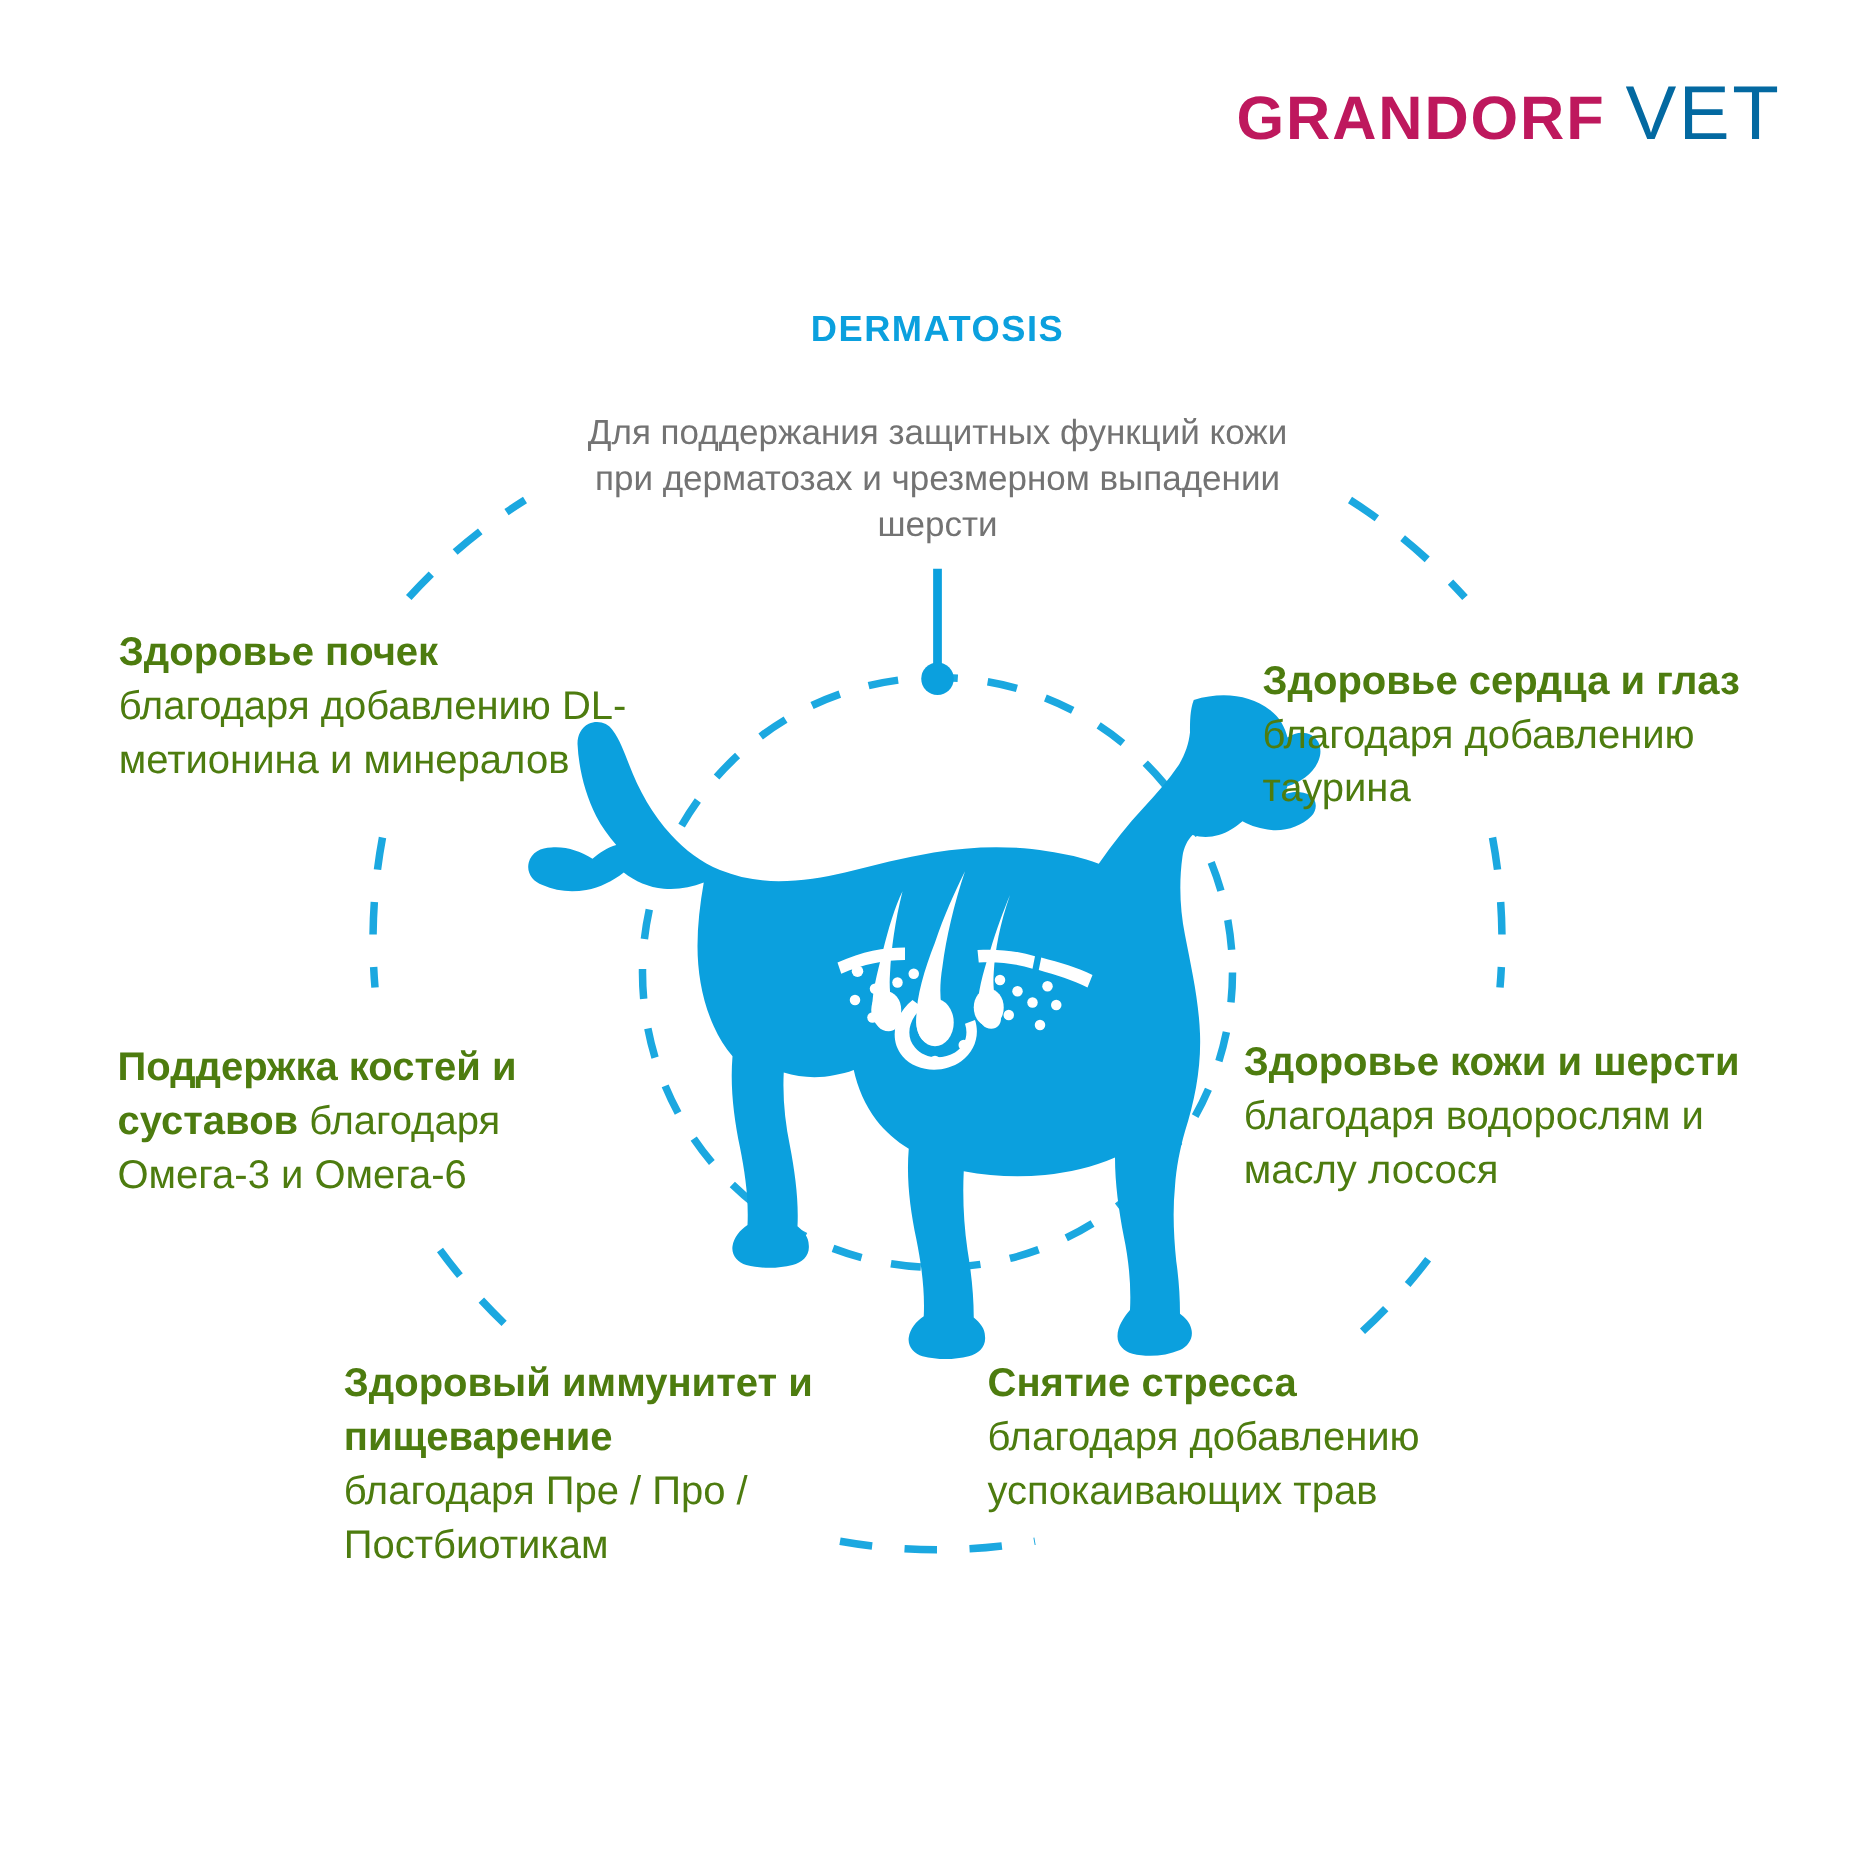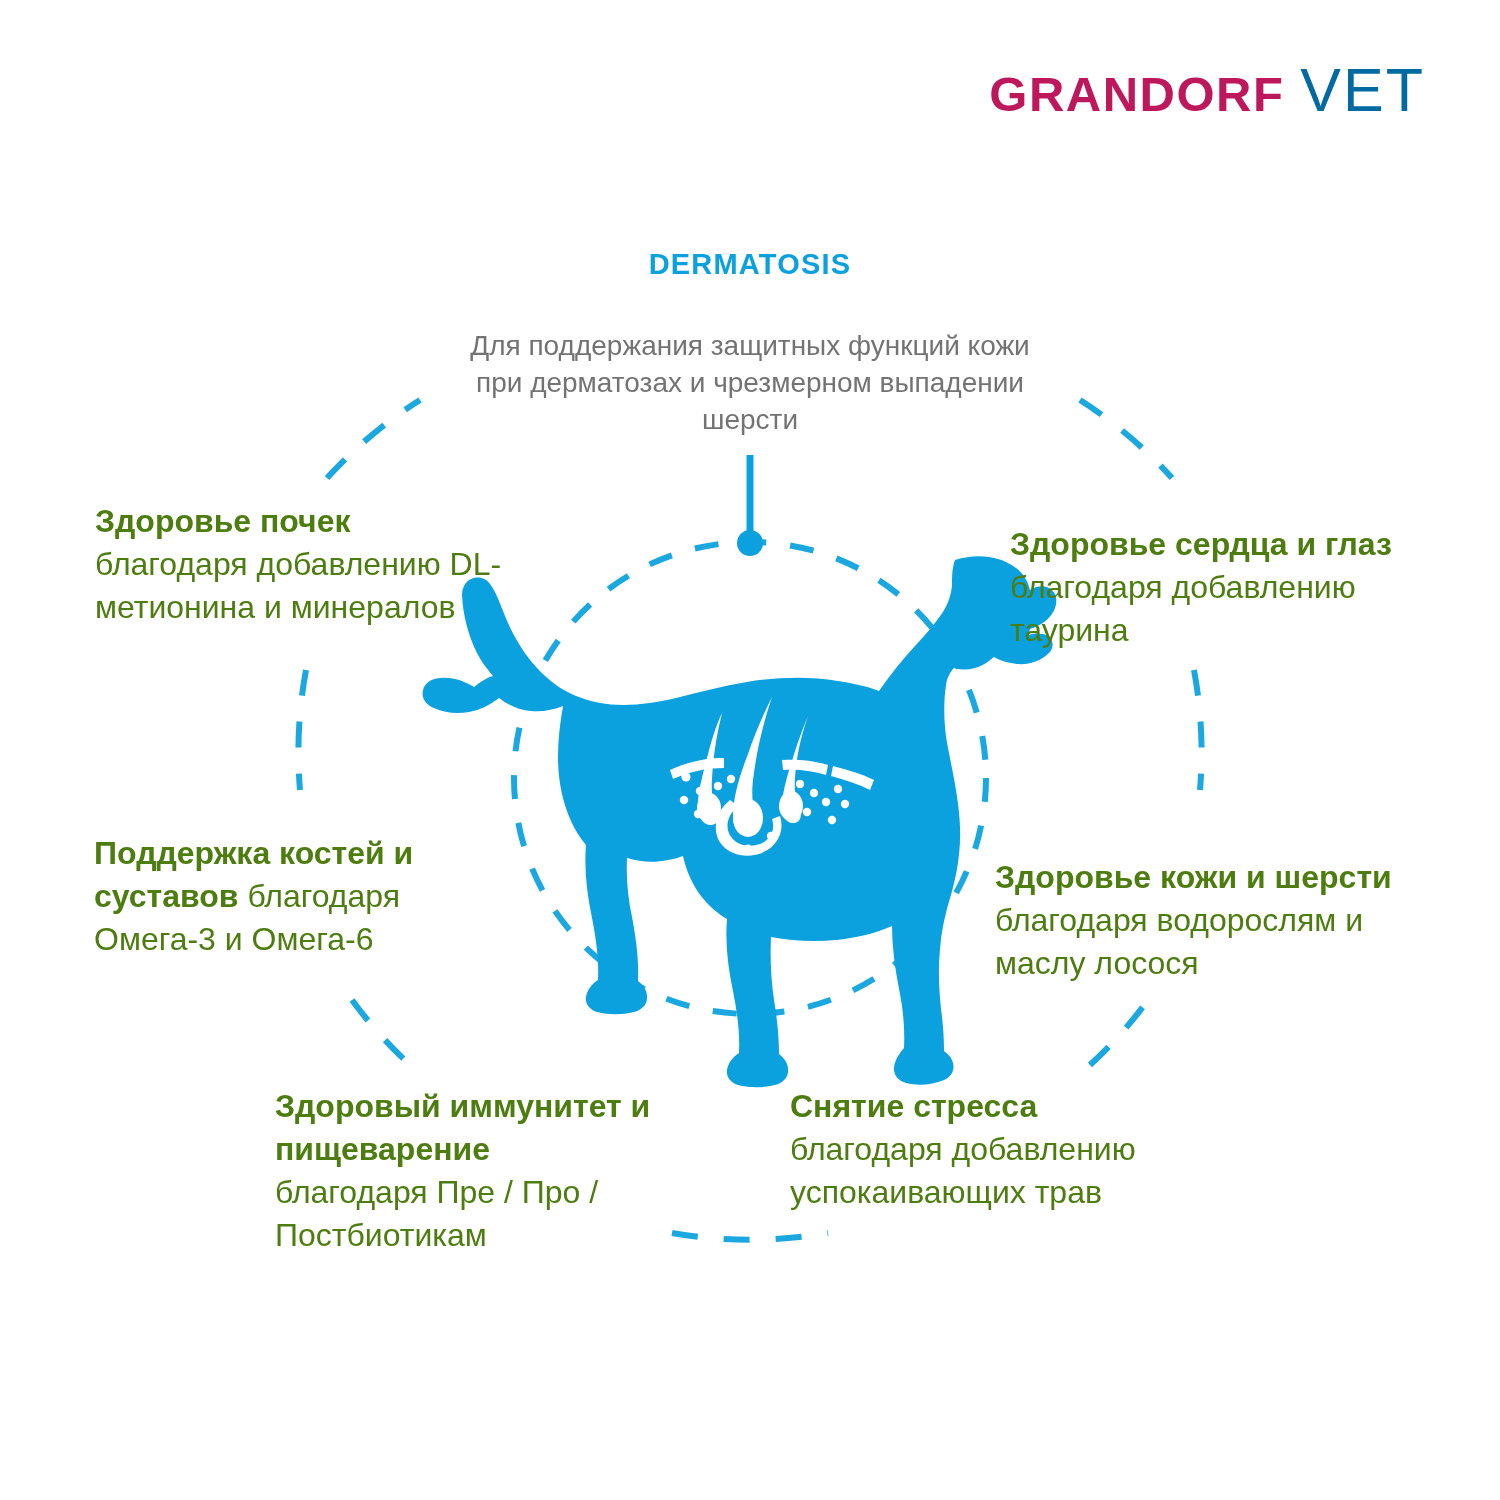--- a/index.html
+++ b/index.html
@@ -82,21 +82,21 @@
     font-size: 32px;
     line-height: 1.34;
     color: #4d7c0f;
     text-align: left;
   }
   .label b { font-weight: bold; }
 
   .label-kidney     { left: 95px;  top: 500px;  width: 430px; }
   .label-heart      { left: 1010px;top: 500px;  width: 430px; margin-top: 23px; }
   .label-bones      { left: 94px; top: 832px;  width: 430px; }
-  .label-skin       { left: 995px; top: 828px;  width: 430px; margin-top: 28px; }
+  .label-skin       { left: 995px; top: 828px;  width: 430px; }
   .label-immunity   { left: 275px; top: 1085px; width: 450px; }
   .label-stress     { left: 790px; top: 1085px; width: 410px; }
 </style>
 </head>
 <body>
 
 <div id="canvas">
 
   <div class="brand">
     <span class="brand-main">GRANDORF</span>

